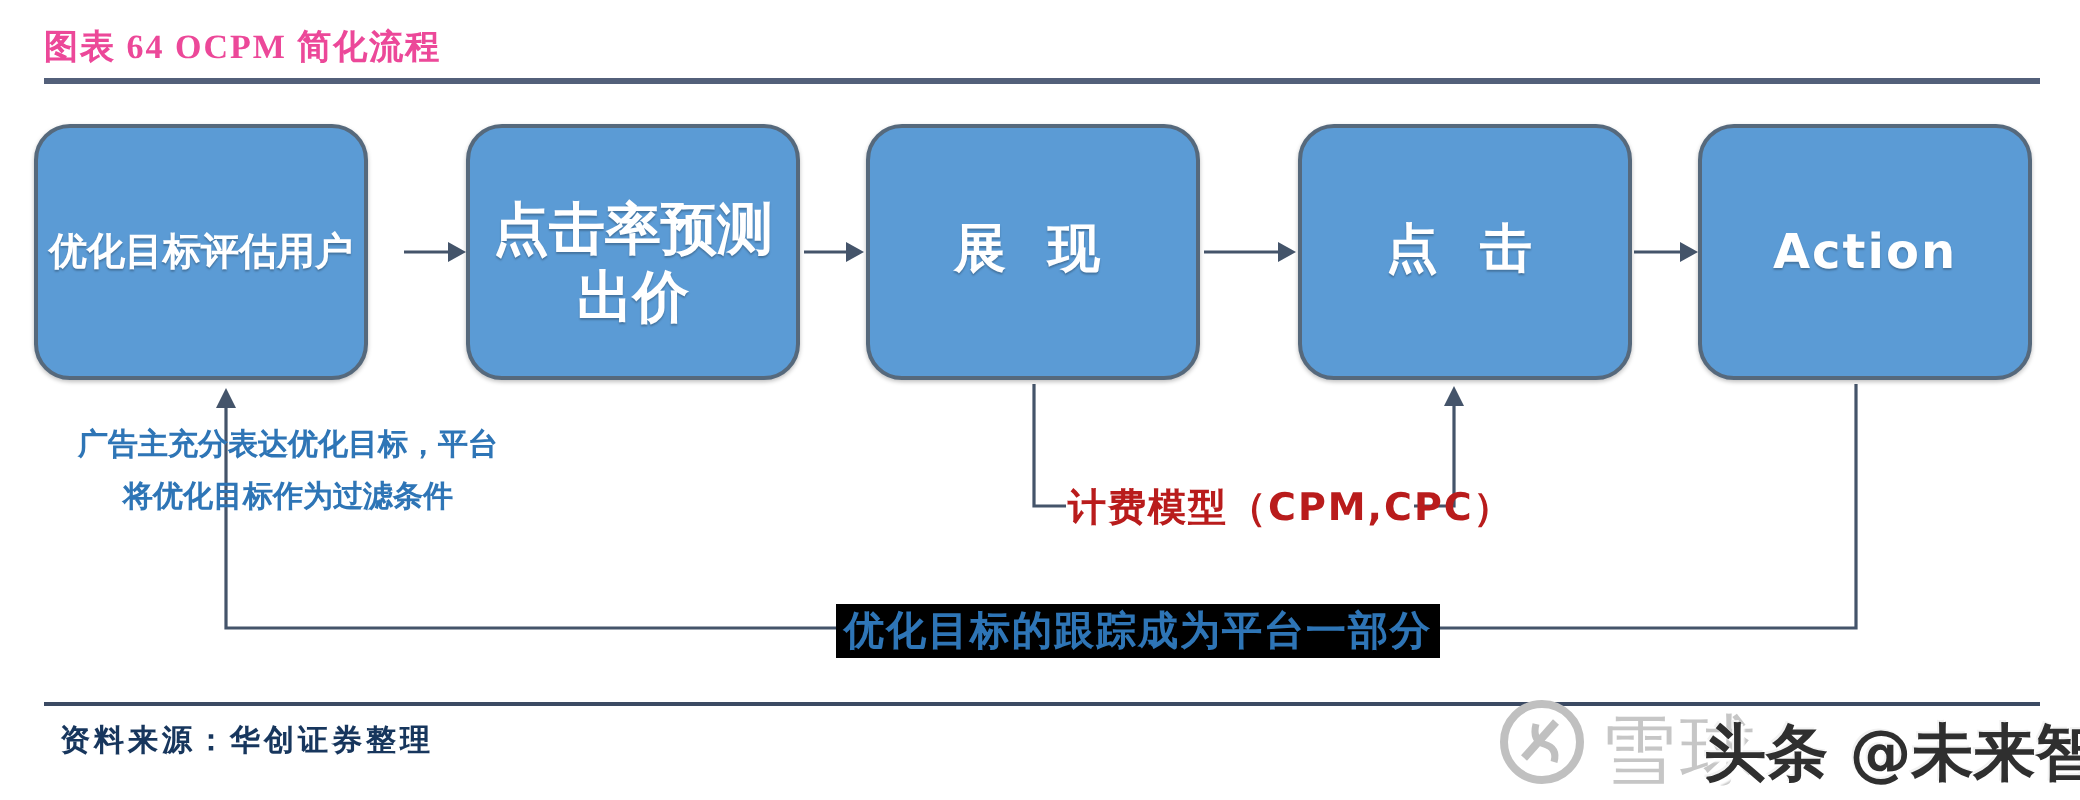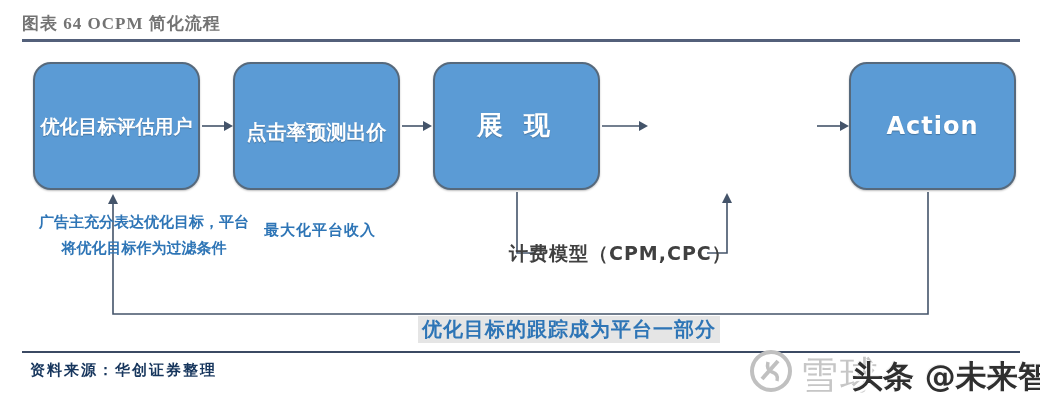--- a/index.html
+++ b/index.html
@@ -3,51 +3,51 @@
 <meta charset="utf-8">
 <style>
   html,body{margin:0;padding:0;background:#fff;}
   .page{
     position:relative;width:1040px;height:400px;background:#ffffff;overflow:hidden;
     font-family:"DejaVu Sans","Liberation Sans",sans-serif;
   }
   .figure-title{
     position:absolute;left:22px;top:12px;
     font-family:"Liberation Serif","DejaVu Serif",serif;
-    font-weight:bold;font-size:17px;color:#737373;letter-spacing:1px;
+    font-weight:bold;font-size:17px;color:#ec4899;letter-spacing:1px;
   }
   .title-rule{
     position:absolute;left:22px;top:39px;width:998px;height:0;
     border-top:3px solid #53607a;
   }
   .flow-box{
     position:absolute;top:62px;height:128px;width:167px;
     background:#5b9bd5;border:2px solid #56697c;border-radius:18px;
     box-sizing:border-box;display:flex;align-items:center;justify-content:center;
     box-shadow:0 1px 2px rgba(0,0,0,0.25);
   }
   .flow-box .box-label{
     color:#ffffff;font-weight:bold;text-align:center;line-height:1.2;
     text-shadow:0 1px 1px rgba(0,0,0,0.25);
   }
-  .fb1{left:33px;}  .fb1 .box-label{font-size:19px;}
-  .fb2{left:233px;} .fb2 .box-label{font-size:20px;margin-top:12px;}
+  .fb1{left:17px;}  .fb1 .box-label{font-size:19px;}
+  .fb2{left:233px;} .fb2 .box-label{font-size:28px;margin-top:12px;}
   .fb3{left:433px;} .fb3 .box-label{font-size:26px;letter-spacing:6px;text-align:center;}
   .fb4{left:649px;} .fb4 .box-label{font-size:26px;letter-spacing:6px;}
   .fb5{left:849px;} .fb5 .box-label{font-size:24px;letter-spacing:1px;}
   .connector-layer{position:absolute;left:0;top:0;width:1040px;height:400px;pointer-events:none;}
   .note{
     position:absolute;color:#2e75b6;font-weight:bold;text-align:center;
   }
   .note-left{left:35px;top:210px;width:218px;font-size:15px;line-height:1.7;}
   .note-maximize{left:264px;top:221px;font-size:15px;letter-spacing:1px;}
-  .note-billing{left:509px;top:241px;font-size:19px;color:#404040;letter-spacing:1px;white-space:nowrap;}
+  .note-billing{left:534px;top:241px;font-size:19px;color:#b91c1c;letter-spacing:1px;white-space:nowrap;}
   .note-feedback{
-    left:418px;top:316px;font-size:20px;letter-spacing:1px;white-space:nowrap;
-    background:#e5e5e5;padding:0 4px;
+    left:418px;top:302px;font-size:20px;letter-spacing:1px;white-space:nowrap;
+    background:#000000;padding:0 4px;
   }
   .source-rule{
     position:absolute;left:22px;top:351px;width:998px;height:0;
     border-top:2px solid #3b4a63;
   }
   .source-note{
     position:absolute;left:30px;top:361px;
     font-family:"Liberation Serif","DejaVu Serif",serif;
     font-weight:bold;font-size:15px;color:#17365d;letter-spacing:2px;
   }
@@ -96,26 +96,28 @@
 
   <div class="flow-box fb1">
     <span class="box-label">优化目标评估用户</span>
   </div>
   <div class="flow-box fb2">
     <span class="box-label">点击率预测出价</span>
   </div>
   <div class="flow-box fb3">
     <span class="box-label">展 现</span>
   </div>
+  <div class="flow-box fb4">
+    <span class="box-label">点 击</span>
+  </div>
   <div class="flow-box fb5">
     <span class="box-label">Action</span>
   </div>
 
   <div class="note note-left">广告主充分表达优化目标，平台将优化目标作为过滤条件</div>
-  <div class="note note-maximize">最大化平台收入</div>
   <div class="note note-billing">计费模型（CPM,CPC）</div>
   <div class="note note-feedback">优化目标的跟踪成为平台一部分</div>
 
   <div class="source-rule"></div>
   <div class="source-note">资料来源：华创证券整理</div>
 
   <div class="watermark">
     <svg class="wm-logo" width="46" height="46" viewBox="0 0 46 46" xmlns="http://www.w3.org/2000/svg">
       <circle cx="23" cy="23" r="19" fill="none" stroke="#c0c0c0" stroke-width="4"></circle>
       <path d="M14 31 L30 13" fill="none" stroke="#c0c0c0" stroke-width="4"></path>

